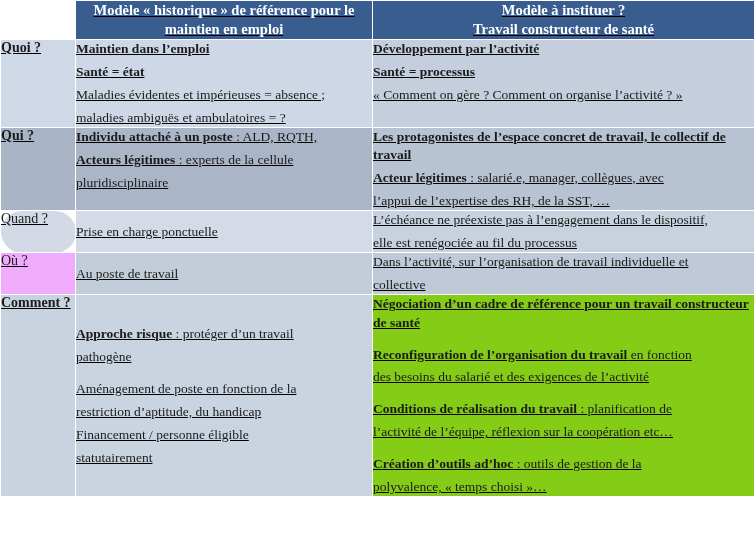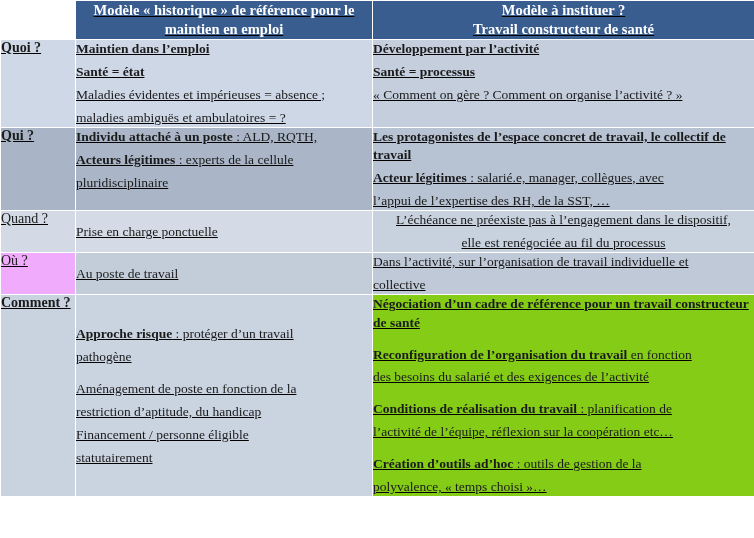--- a/index.html
+++ b/index.html
@@ -56,30 +56,30 @@
   }
   .cell p {
     margin: 0 0 0.35em 0;
   }
   .cell p:last-child { margin-bottom: 0; }
   .cell .sp { height: 9px; }
   b { font-weight: bold; }
 
   .lbl-quoi   { background: #cfd8e6; }
   .lbl-qui    { background: #a9b5c6; }
-  .lbl-quand  { background: #d3dae5; }
+  .lbl-quand  { background: #d3dae5; border-radius: 21px; }
   .lbl-ou     { background: #f0abfc; margin-top: 31px; }
   .lbl-comment{ background: #c9d2df; }
 
   .c-quoi-1 { background: #ced7e5; }
   .c-quoi-2 { background: #c4cedd; }
   .c-qui-1  { background: #aab6c7; }
   .c-qui-2  { background: #b7c2d2; }
   .c-quand-1{ background: #d4dbe6; }
-  .c-quand-2{ background: #c8d1de; text-align: center; }
+  .c-quand-2{ background: #c8d1de; }
   .c-ou-1   { background: #c3cdda; }
   .c-ou-2   { background: #bfc9d8; margin-top: 46px; }
   .c-com-1  { background: #cad3e0; margin-left: 29px; }
   .c-com-2  { background: #84cc16; margin-top: 40px; }
 </style>
 </head>
 <body>
 
 <table class="matrix">
   <colgroup>

